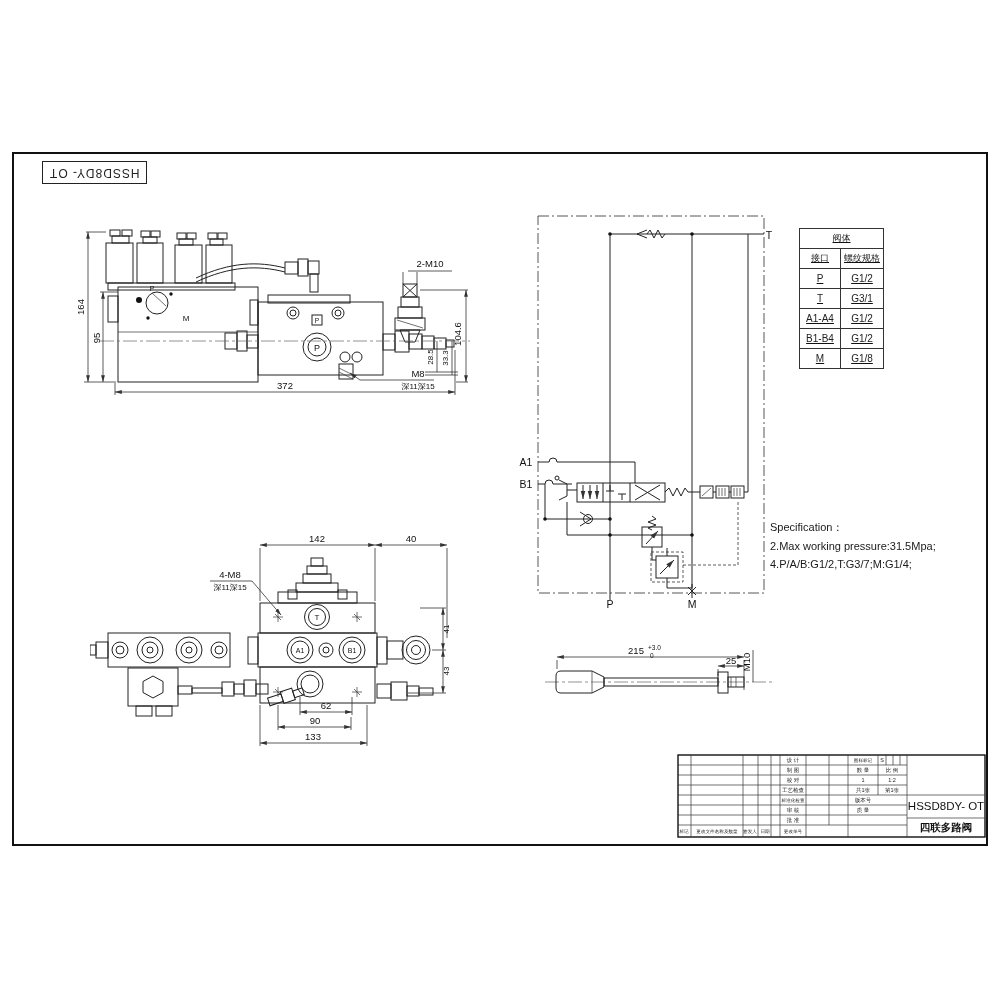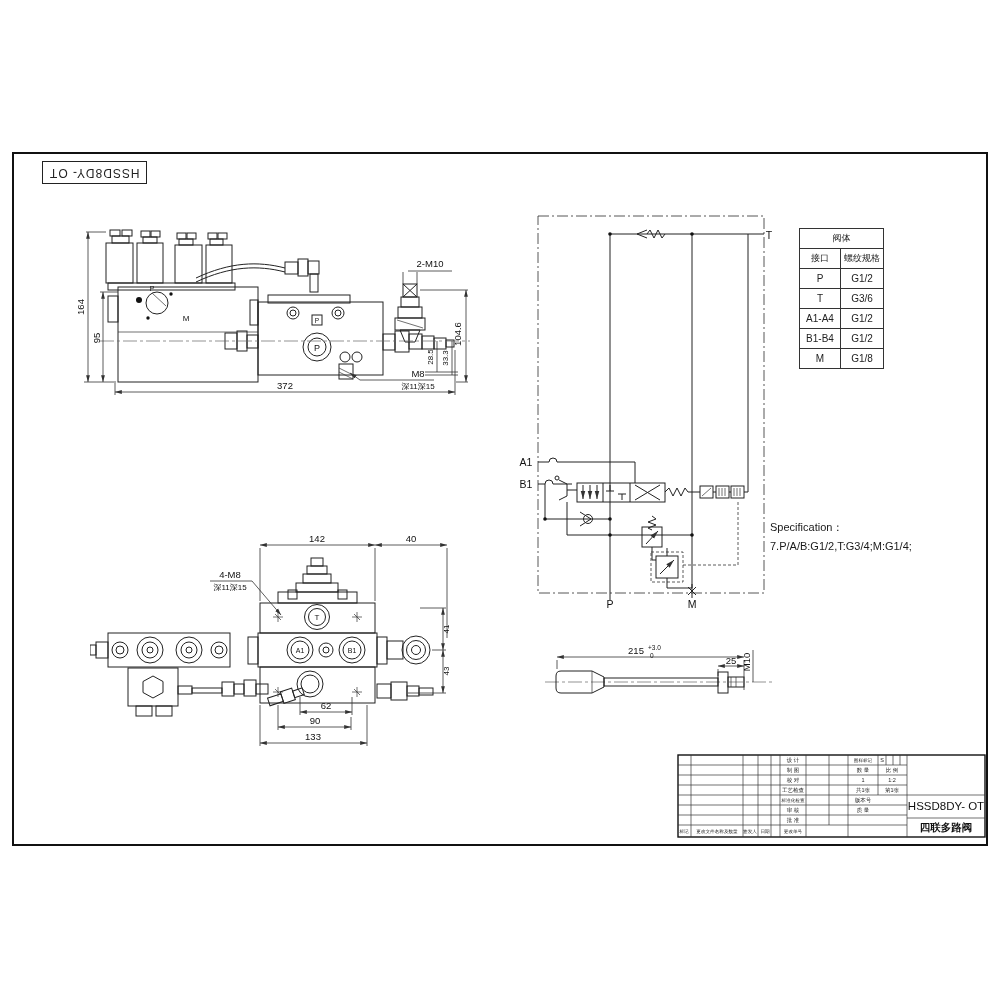--- a/index.html
+++ b/index.html
@@ -6,21 +6,21 @@
   #page{position:relative;width:1000px;height:1000px;background:#ffffff;overflow:hidden;
         font-family:"Liberation Sans","DejaVu Sans",sans-serif;color:#111;}
   .abs{position:absolute;}
   
   #sheet-border{left:12px;top:152px;width:972px;height:690px;border:2px solid #111;}
   
   #doccode{left:42px;top:161px;width:103px;height:21px;border:1.5px solid #222;
            display:flex;align-items:center;justify-content:center;}
   #doccode span{display:block;transform:rotate(180deg);font-size:12px;letter-spacing:1px;color:#222;}
   
-  #port-table{left:799px;top:228px;border-collapse:collapse;table-layout:fixed;}
+  #port-table{left:799px;top:228px;border-collapse:collapse;table-layout:fixed;text-decoration:underline;}
   #port-table td{border:1px solid #333;text-align:center;vertical-align:middle;
                  font-size:10px;color:#222;padding:0;height:19px;}
   #port-table .c1{width:40px;text-align:center;} #port-table .c2{width:42px;}
   #port-table .zh{font-size:9px;}
   
   #spec{left:770px;top:518px;width:218px;font-size:11px;line-height:18.5px;color:#1a1a1a;}
   
   svg{display:block;}
   .ln{stroke:#222;stroke-width:1;fill:none;}
   .thin{stroke:#333;stroke-width:0.7;fill:none;}
@@ -242,40 +242,41 @@
     <tr>
       <td class="c1 zh">接口</td>
       <td class="c2 zh">螺纹规格</td>
     </tr>
     <tr>
       <td>P</td>
       <td>G1/2</td>
         </tr>
     <tr>
       <td>T</td>
-      <td>G3/6</td>
+      <td>G3/1</td>
         </tr>
     <tr>
       <td>A1-A4</td>
       <td>G1/2</td>
         </tr>
     <tr>
       <td>B1-B4</td>
       <td>G1/2</td>
         </tr>
     <tr>
       <td>M</td>
       <td>G1/8</td>
         </tr>
   </tbody>
     </table>
 
   <div id="spec" class="abs">
     <div>Specification：</div>
-    <div>7.P/A/B:G1/2,T:G3/4;M:G1/4;</div>
+    <div>2.Max working pressure:31.5Mpa;</div>
+    <div>4.P/A/B:G1/2,T:G3/7;M:G1/4;</div>
   </div>
 
   <svg class="abs" style="left:90px;top:535px" width="380" height="225" viewBox="90 535 380 225">
     <g>
       <rect class="ln" x="311" y="558" width="12" height="8"></rect>
       <rect class="ln" x="307" y="566" width="20" height="8"></rect>
       <rect class="ln" x="303" y="574" width="28" height="9"></rect>
       <rect class="ln" x="296" y="583" width="42" height="9"></rect>
       <rect class="ln" x="288" y="590" width="9" height="9"></rect>
         <rect class="ln" x="338" y="590" width="9" height="9"></rect>

